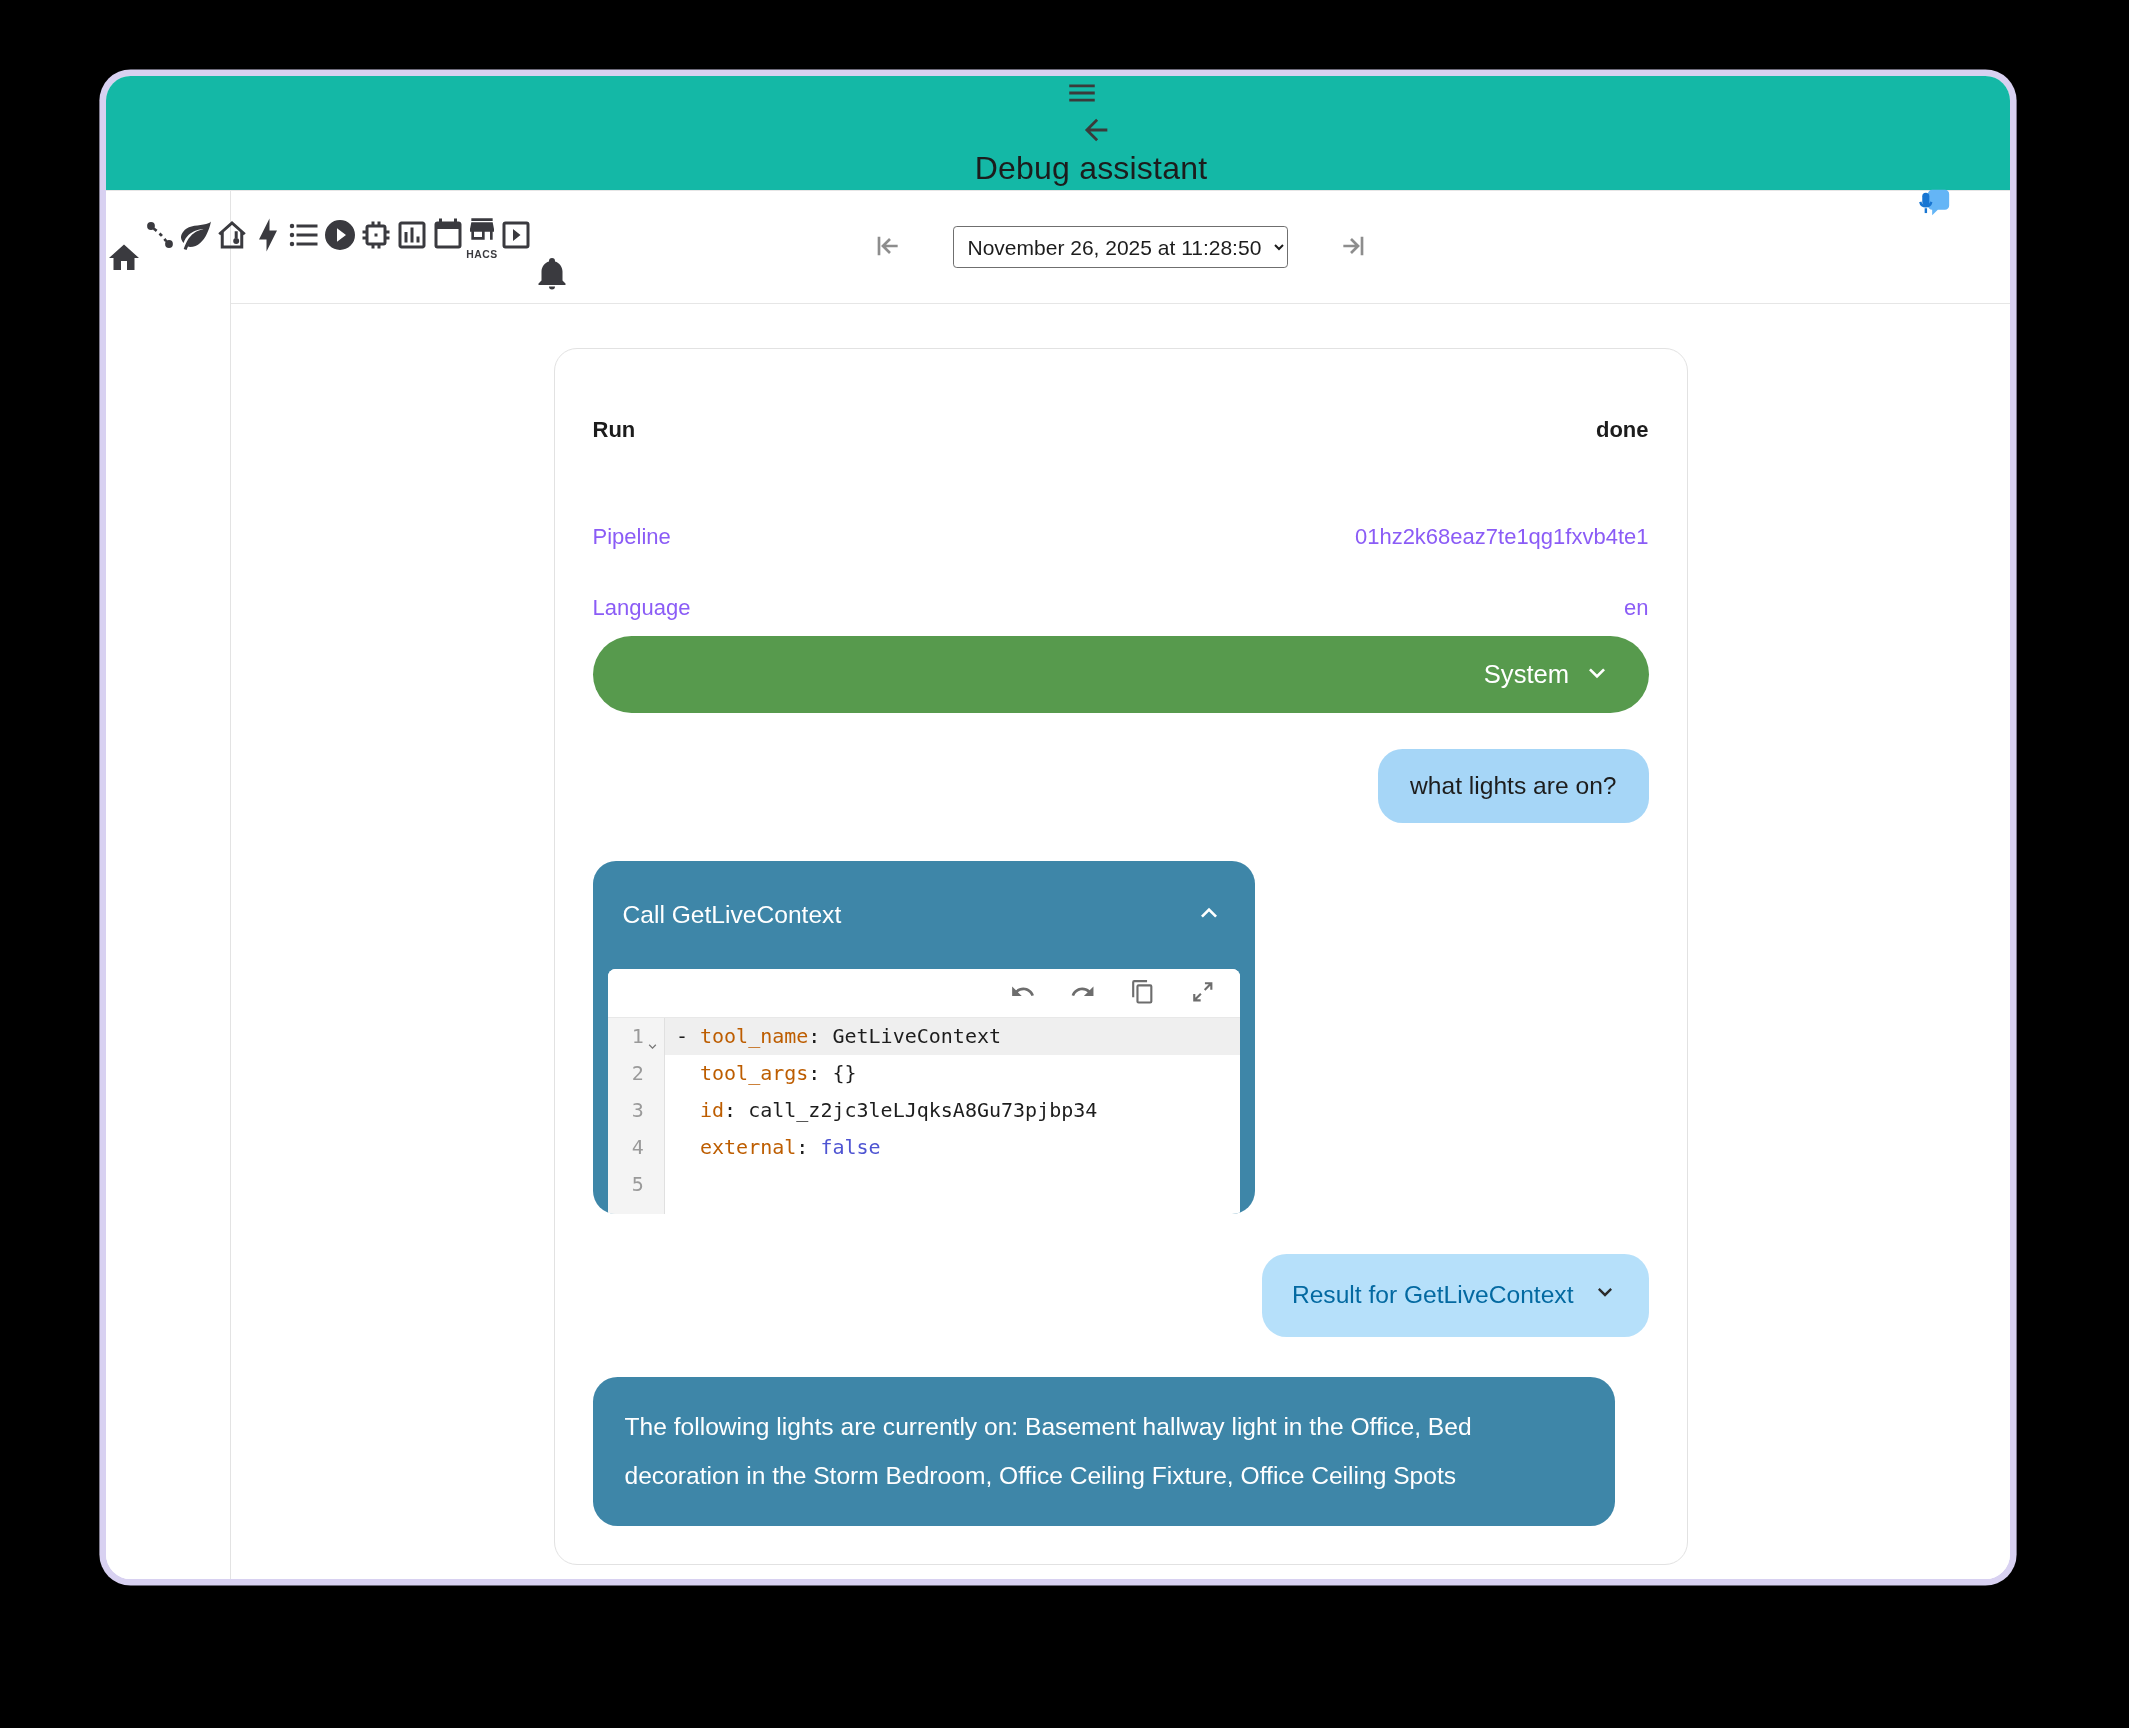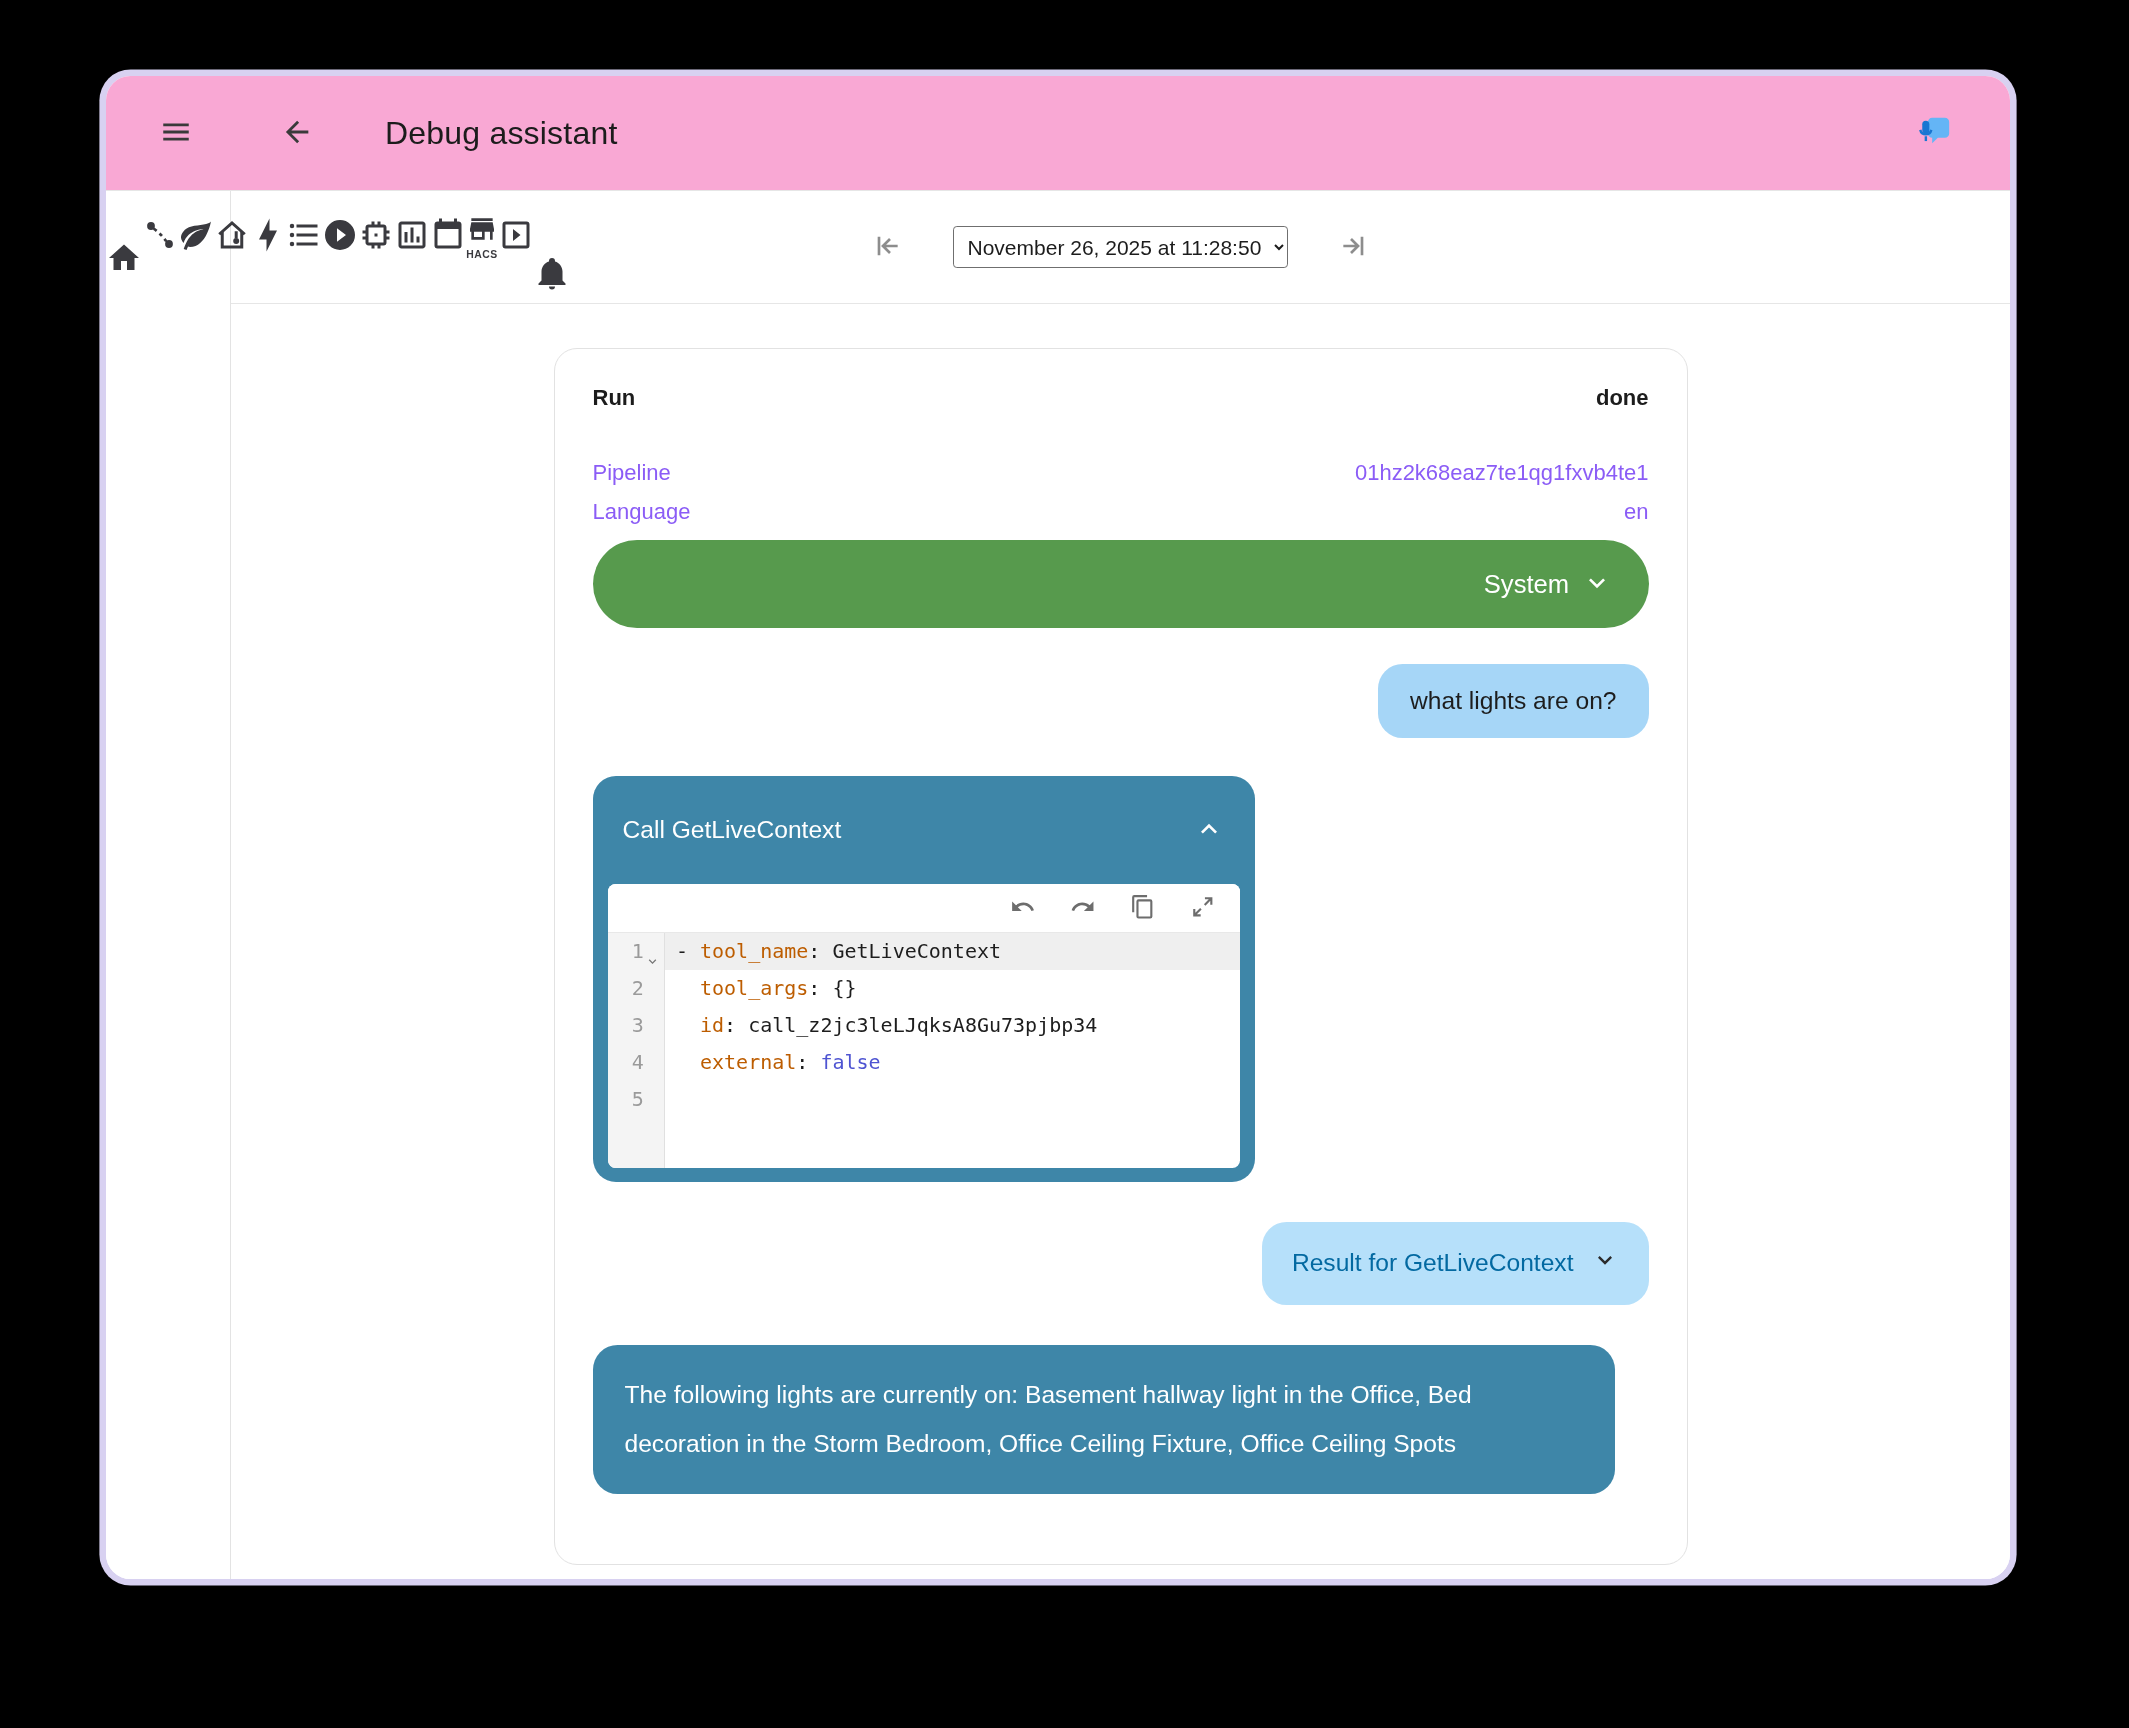--- a/index.html
+++ b/index.html
@@ -8,21 +8,21 @@
 
   .window {
     position:absolute; left:106px; top:76px; width:1904px; height:1503px;
     background:#fff; border-radius:24.6px; overflow:hidden;
     box-shadow:0 0 0 6.6px #d8d1f1;
   }
 
   
   .appbar {
     position:absolute; top:0; left:0; right:0; height:115px;
-    display:flex; align-items:center; background:#f9a8d4; border-bottom:0.9px solid #e6e6e6; z-index:3;
+    display:flex; align-items:center; background:#14b8a6; border-bottom:0.9px solid #e6e6e6; z-index:3;flex-direction:column;
   }
   .iconbtn { width:45px; height:45px; display:flex; align-items:center; justify-content:center; cursor:pointer; color:#3a3a3a; background:none; border:none; }
   .iconbtn svg { width:34px; height:34px; }
   .appbar .menu-btn { margin-left:47px; }
   .appbar .back-btn { margin-left:76px; }
   .appbar-title { margin-left:66px; font-size:32px; font-weight:500; color:#1c1c1c; letter-spacing:0.2px; }
   .voice-btn { margin-left:auto; margin-right:49px; width:53px; height:49px; }
 
   
   .sidebar {
@@ -51,21 +51,21 @@
     height:42px; padding:3.8px 9.5px; border:0.9px solid #6f6f6f; border-radius:3.8px; background:#fff;
   }
 
   .scroll { height:calc(100% - 113px); overflow:hidden; display:flex; justify-content:center; padding-top:44px; }
 
   
   .card {
     width:1134px; height:1217px; border:0.9px solid #e2e2e2; border-radius:23px; background:#fff;
     padding:36px 38px 38px 38px; display:flex; flex-direction:column;
   }
-  .row { display:flex; justify-content:space-between; align-items:baseline; }
+  .row { display:flex; justify-content:space-between; align-items:baseline;margin-top:32px; }
   .run-row { font-size:22px; font-weight:700; color:#1c1c1c; margin-bottom:49px; }
   .kv-row { font-size:22px; color:#8b5cf6; margin-bottom:13.2px; }
 
   .system-bar {
     margin-top:2px; height:88px; border-radius:44px; background:#579a4d;
     display:flex; align-items:center; justify-content:flex-end; padding-right:36px; gap:11.4px; cursor:pointer;
   }
   .system-bar .sys-label { color:#fff; font-size:25.6px; font-weight:500; }
   .system-bar svg { width:32px; height:32px; color:#fff; }
 

